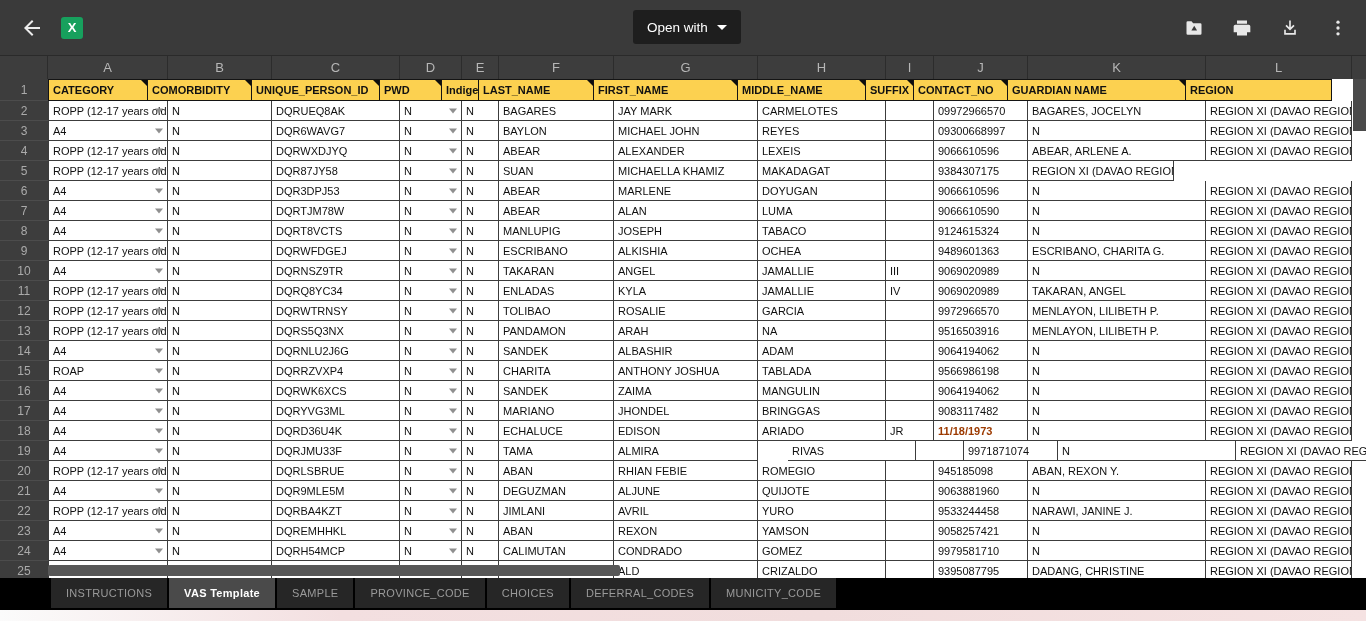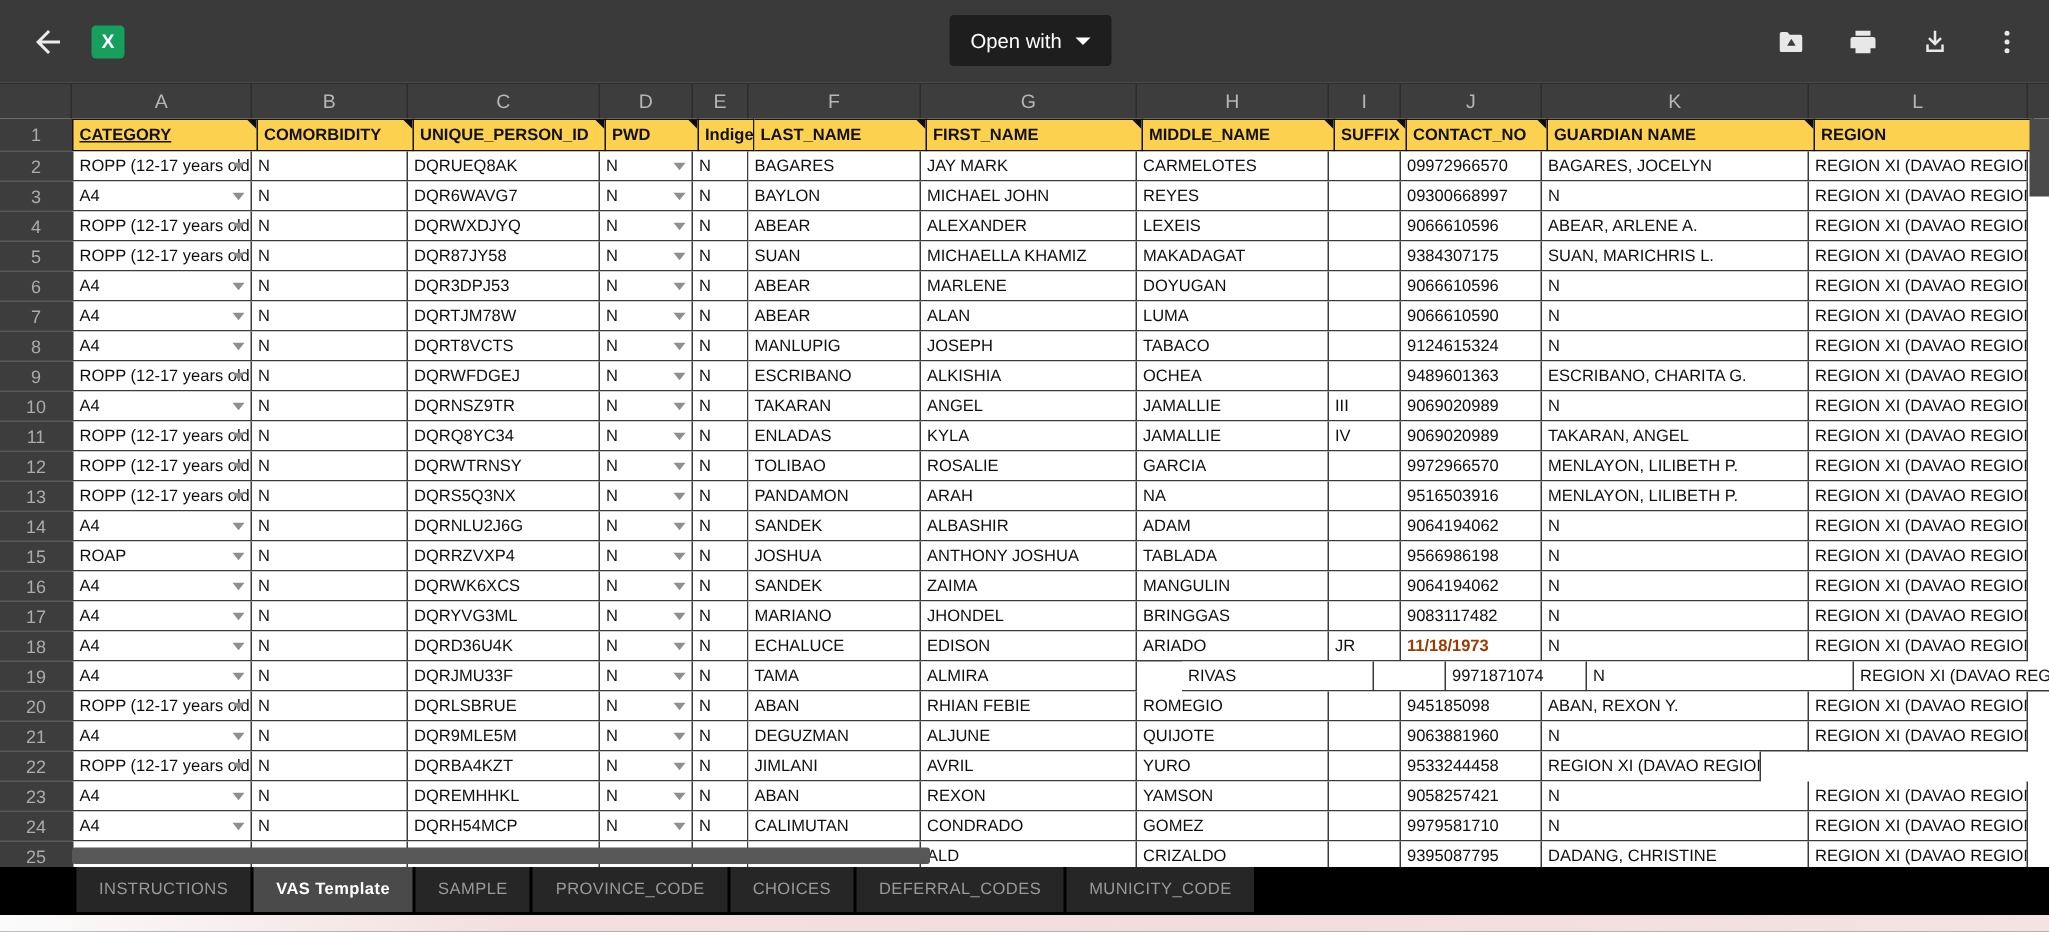--- a/index.html
+++ b/index.html
@@ -116,21 +116,21 @@
       <div class="colletter" style="width: 144px;">G</div>
       <div class="colletter" style="width: 128px;">H</div>
       <div class="colletter" style="width: 48px;">I</div>
       <div class="colletter" style="width: 94px;">J</div>
       <div class="colletter" style="width: 178px;">K</div>
       <div class="colletter" style="width: 146px;">L</div>
     </div>
   <div id="grid">
       <div class="row head">
         <div class="rownum">1</div>
-        <div class="cell c0" style="width: 124px; text-decoration: underline;">
+        <div class="cell c0" style="width: 100px;">
           <span>CATEGORY</span>
           <div class="note"></div>
         </div>
         <div class="cell" style="width: 104px;">
           <span>COMORBIDITY</span>
           <div class="note"></div>
         </div>
         <div class="cell" style="width: 128px;">
           <span>UNIQUE_PERSON_ID</span>
           <div class="note"></div>
@@ -320,23 +320,20 @@
         </div>
         <div class="cell" style="width: 128px;">
           <span>MAKADAGAT</span>
         </div>
         <div class="cell" style="width: 48px;">
           <span></span>
         </div>
         <div class="cell" style="width: 94px;">
           <span>9384307175</span>
         </div>
-        <div class="cell" style="width: 178px;">
-          <span>SUAN, MARICHRIS L.</span>
-        </div>
         <div class="cell" style="width: 146px;">
           <span>REGION XI (DAVAO REGION)</span>
         </div>
       </div>
       <div class="row">
         <div class="rownum">6</div>
         <div class="cell c0" style="width: 120px;">
           <span>A4</span>
           <div class="dd"></div>
         </div>
@@ -716,21 +713,21 @@
           <span>DQRRZVXP4</span>
         </div>
         <div class="cell" style="width: 62px;">
           <span>N</span>
           <div class="dd"></div>
         </div>
         <div class="cell" style="width: 37px;">
           <span>N</span>
         </div>
         <div class="cell" style="width: 115px;">
-          <span>JOSHUA</span>
+          <span>CHARITA</span>
         </div>
         <div class="cell" style="width: 144px;">
           <span>ANTHONY JOSHUA</span>
         </div>
         <div class="cell" style="width: 128px;">
           <span>TABLADA</span>
         </div>
         <div class="cell" style="width: 48px;">
           <span></span>
         </div>
@@ -1016,20 +1013,23 @@
           <span>AVRIL</span>
         </div>
         <div class="cell" style="width: 128px;">
           <span>YURO</span>
         </div>
         <div class="cell" style="width: 48px;">
           <span></span>
         </div>
         <div class="cell" style="width: 94px;">
           <span>9533244458</span>
+        </div>
+        <div class="cell" style="width: 178px;">
+          <span>NARAWI, JANINE J.</span>
         </div>
         <div class="cell" style="width: 146px;">
           <span>REGION XI (DAVAO REGION)</span>
         </div>
       </div>
       <div class="row">
         <div class="rownum">23</div>
         <div class="cell c0" style="width: 120px;">
           <span>A4</span>
           <div class="dd"></div>

